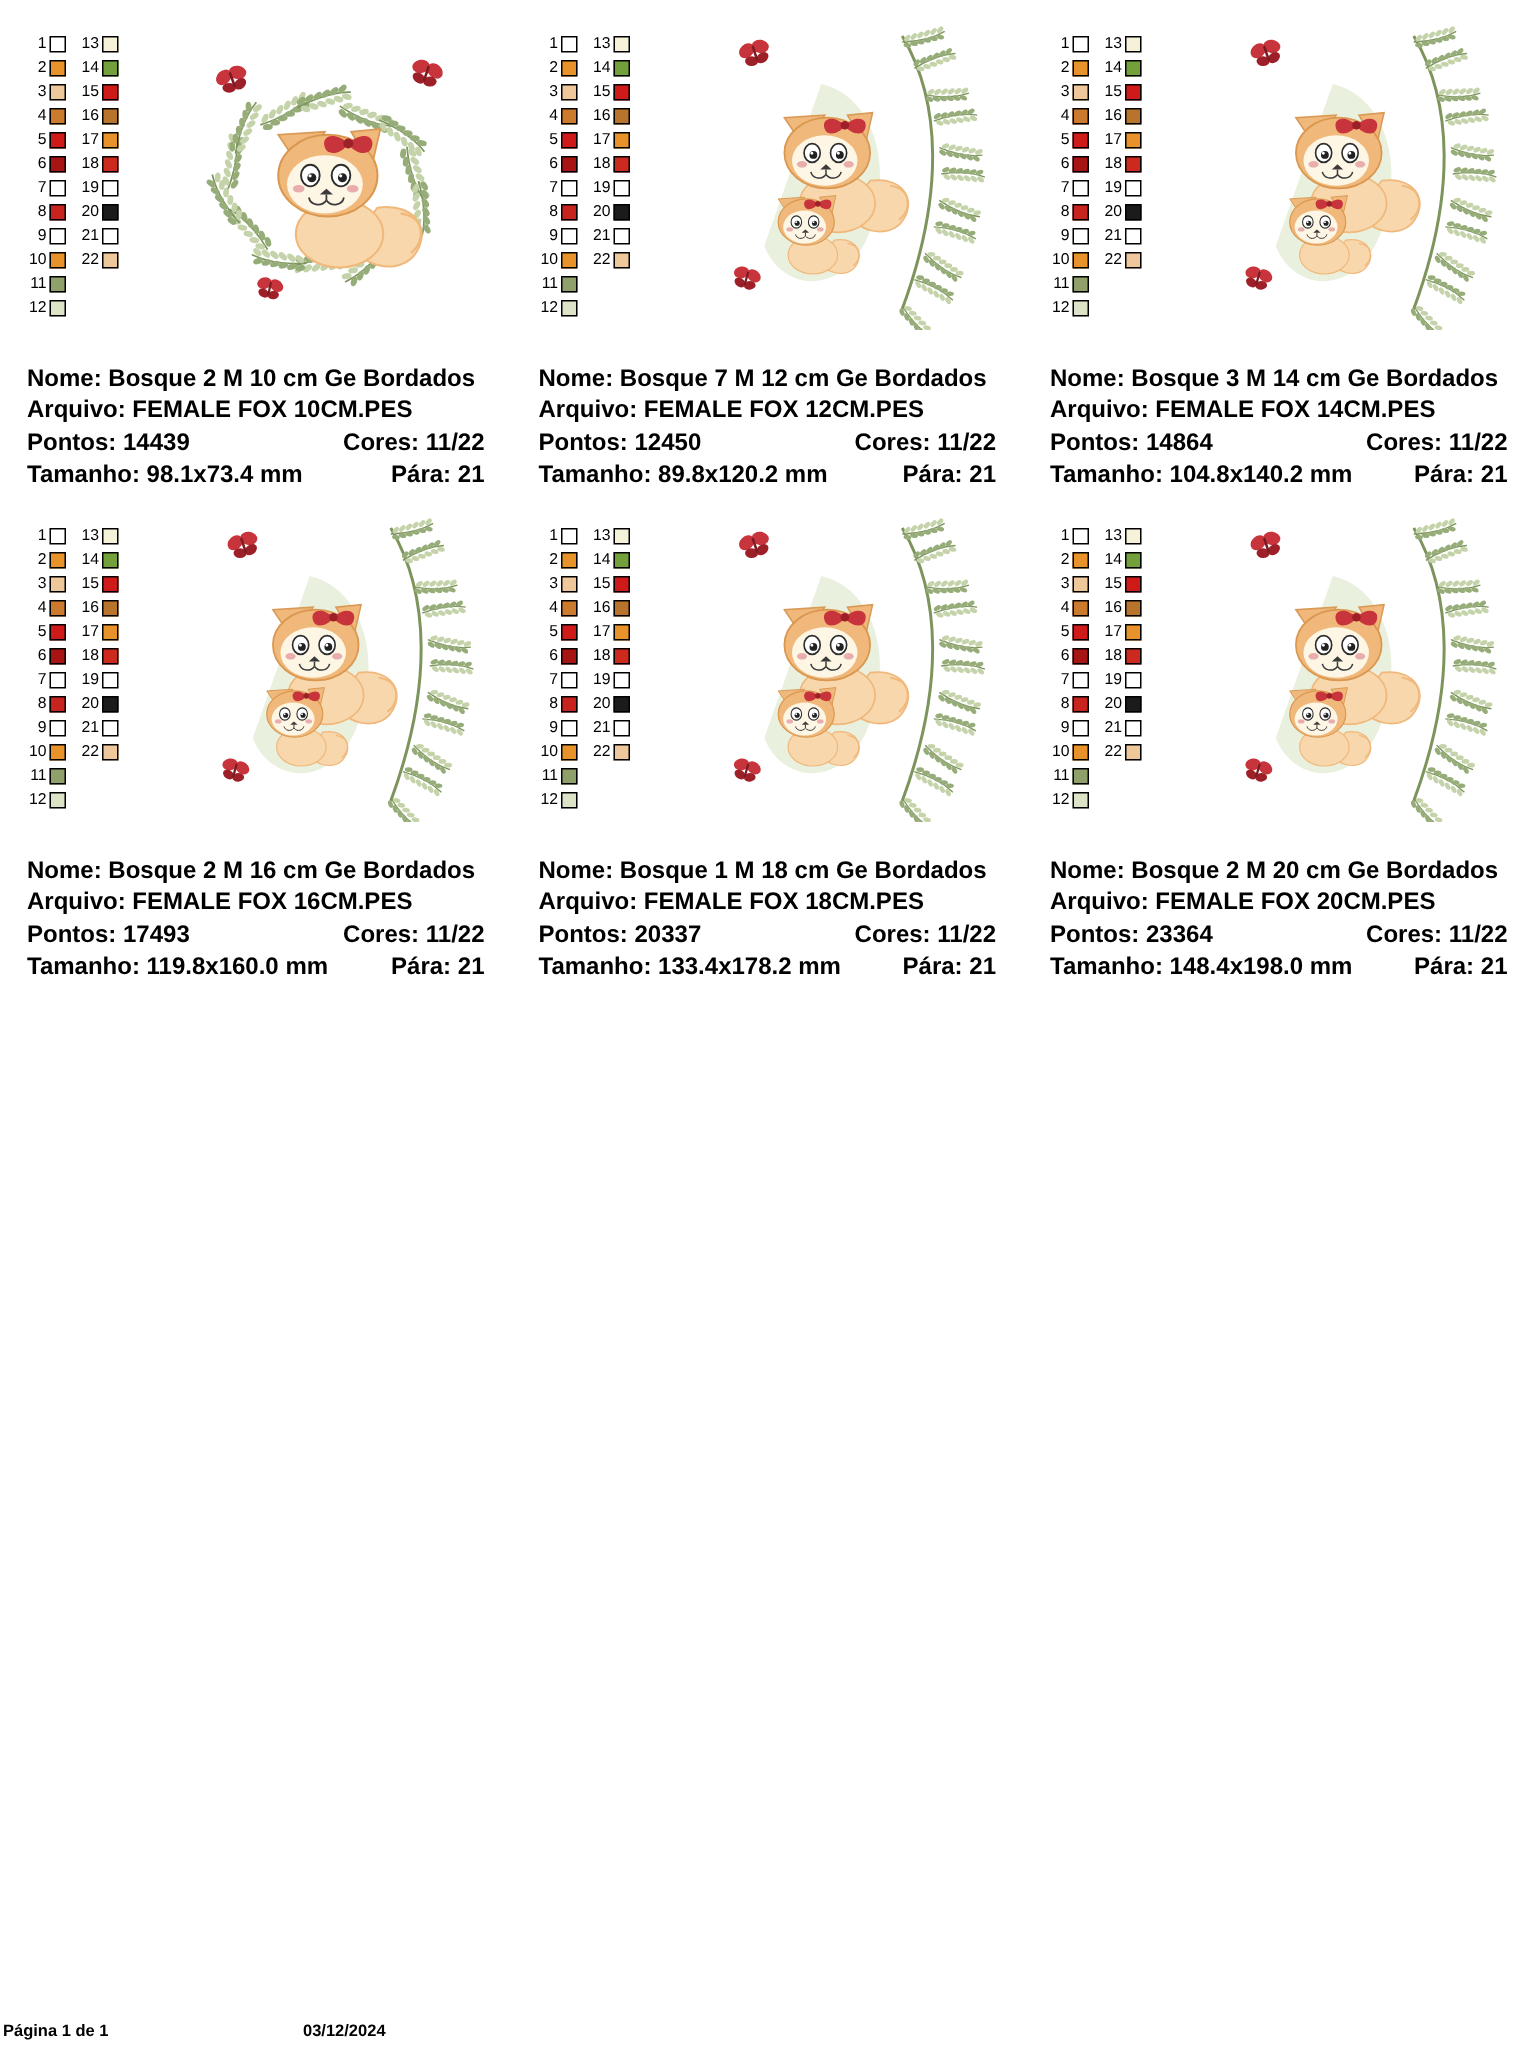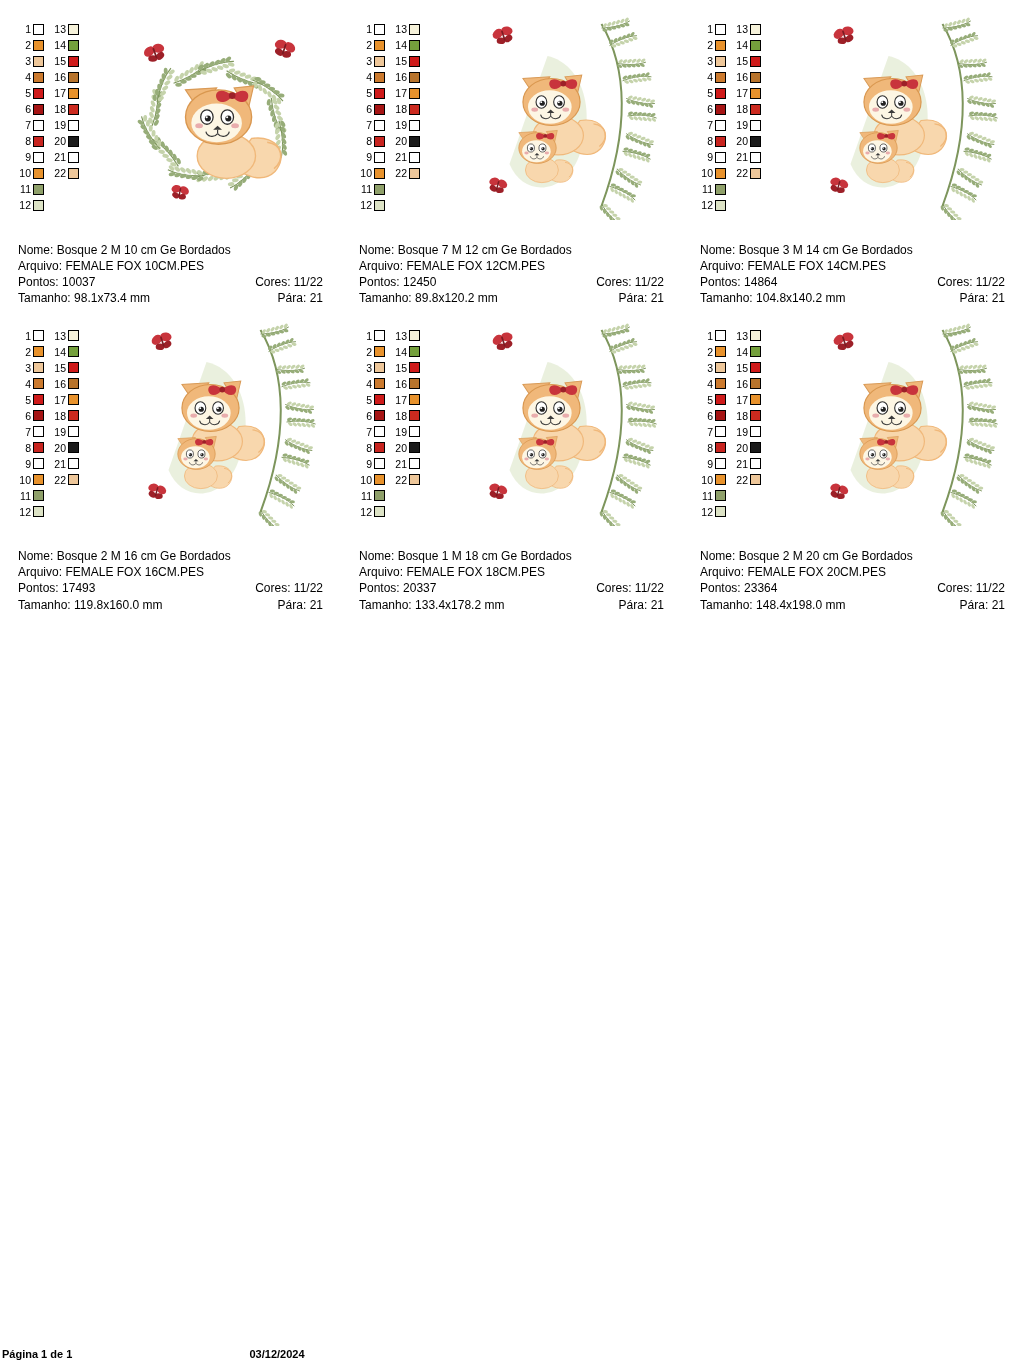--- a/index.html
+++ b/index.html
@@ -80,22 +80,22 @@
     margin-left: 4px;
   }
   .art svg {
     display: block;
     width: 100%;
     height: 100%;
   }
   
   .info {
     margin-top: 4px;
-    font-size: 12px;
-    font-weight: normal;
+    font-size: 16px;
+    font-weight: bold;
     line-height: 1.34;
   }
   .info .line {
     white-space: nowrap;
   }
   .info .split {
     display: flex;
     justify-content: space-between;
   }
   
@@ -104,21 +104,21 @@
     left: 0;
     bottom: 10px;
     width: 1024px;
     font-size: 11px;
     font-weight: bold;
     display: flex;
     align-items: center;
   }
   .footer .f-left  { width: 200px; padding-left: 2px; }
   .footer .f-mid   { flex: 1; text-align: center; font-weight: bold; }
-  .footer .f-right { width: 150px; text-align: center; padding-right: 12px; }
+  .footer .f-right { width: 150px; text-align: left; padding-right: 12px; }
 </style>
 </head>
 <body>
 
 <div class="page">
   <div class="grid" id="grid">
       <div class="cell">
         <div class="design-area">
           <div class="chart">
             <div class="chart-row">
@@ -468,21 +468,21 @@
       <ellipse cx="4" cy="4" rx="4.6" ry="3.4" fill="#9d2028" transform="rotate(-20 4 4)"></ellipse>
       <rect x="-0.9" y="-6" width="1.8" height="11" rx="0.9" fill="#7b1b22"></rect>
     </g>
             </svg>
           </div>
         </div>
         <div class="info">
           <div class="line"><span>Nome:</span> <span>Bosque 2 M 10 cm Ge Bordados</span></div>
           <div class="line"><span>Arquivo:</span> <span>FEMALE FOX 10CM.PES</span></div>
           <div class="split">
-            <span><span>Pontos:</span> <span>10037</span></span>
+            <span><span>Pontos:</span> <span>14439</span></span>
             <span><span>Cores:</span> <span>11/22</span></span>
           </div>
           <div class="split">
             <span><span>Tamanho:</span> <span>98.1x73.4 mm</span></span>
             <span><span>Pára:</span> <span>21</span></span>
           </div>
         </div>
       </div>
       <div class="cell">
         <div class="design-area">

